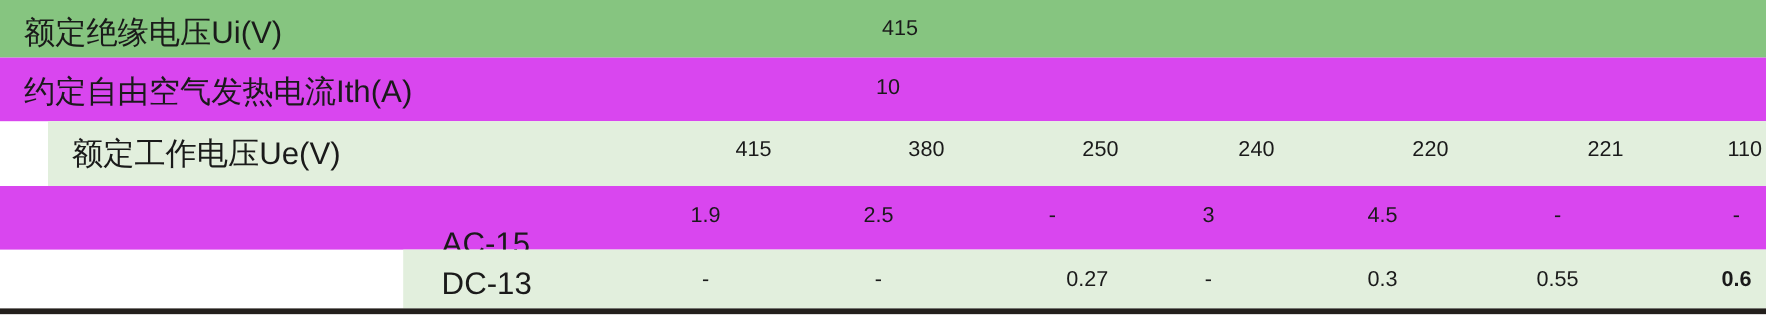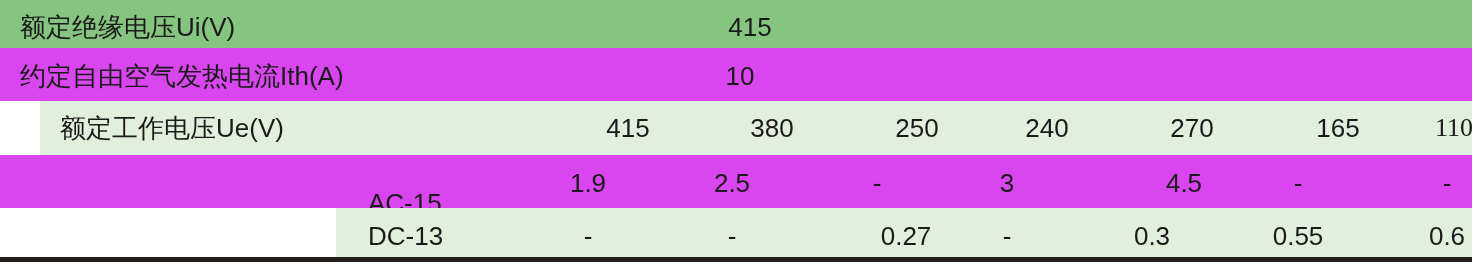--- a/index.html
+++ b/index.html
@@ -82,21 +82,21 @@
   .sub-label {
     position: absolute;
     left: 368px;
     font-size: 26px;
     line-height: 1;
     white-space: nowrap;
   }
 
   .val {
     position: absolute;
-    font-size: 26px;
+    font-size: 18px;
     line-height: 1;
     text-align: center;
     white-space: nowrap;
     transform: translateX(-50%);
   }
 
   
   #label-ie {
     top: 196px;
   }
@@ -115,46 +115,46 @@
     <div class="label-cell" style="top:15px;">约定自由空气发热电流Ith(A)</div>
     <div class="val" style="left:740px; top:15px;">10</div>
   </div>
 
   <div class="row bg-light-green" id="row-ue">
     <div class="label-cell" style="top:14px;">额定工作电压Ue(V)</div>
     <div class="val" style="left:588px;  top:14px;">415</div>
     <div class="val" style="left:732px;  top:14px;">380</div>
     <div class="val" style="left:877px;  top:14px;">250</div>
     <div class="val" style="left:1007px; top:14px;">240</div>
-    <div class="val" style="left:1152px; top:14px;">270</div>
-    <div class="val" style="left:1298px; top:14px;">165</div>
-    <div class="val" style="left:1414px; top:14px;font-family:Liberation Serif, serif;">110</div>
+    <div class="val" style="left:1152px; top:14px;">220</div>
+    <div class="val" style="left:1298px; top:14px;">221</div>
+    <div class="val" style="left:1414px; top:14px;">110</div>
   </div>
 
   <div class="row bg-white" id="row-ac">
     <div class="sub-label" style="top:15px;margin-top:20px;">AC-15</div>
     <div class="val" style="left:588px;  top:15px;">1.9</div>
     <div class="val" style="left:732px;  top:15px;">2.5</div>
     <div class="val" style="left:877px;  top:15px;">-</div>
     <div class="val" style="left:1007px; top:15px;">3</div>
-    <div class="val" style="left:1152px; top:15px;margin-left:32px;">4.5</div>
+    <div class="val" style="left:1152px; top:15px;">4.5</div>
     <div class="val" style="left:1298px; top:15px;">-</div>
     <div class="val" style="left:1447px; top:15px;">-</div>
   </div>
 
   <div class="dc-band"></div>
 
   <div class="row" id="row-dc">
     <div class="sub-label" style="top:15px;">DC-13</div>
     <div class="val" style="left:588px;  top:15px;">-</div>
     <div class="val" style="left:732px;  top:15px;">-</div>
     <div class="val" style="left:906px;  top:15px;">0.27</div>
     <div class="val" style="left:1007px; top:15px;">-</div>
     <div class="val" style="left:1152px; top:15px;">0.3</div>
     <div class="val" style="left:1298px; top:15px;">0.55</div>
-    <div class="val" style="left:1447px; top:15px;">0.6</div>
+    <div class="val" style="left:1447px; top:15px;font-weight:bold;">0.6</div>
   </div>
 
 
   <div class="bottom-rule"></div>
   <div class="below-rule"></div>
 
 </div>
 
 </body></html>

